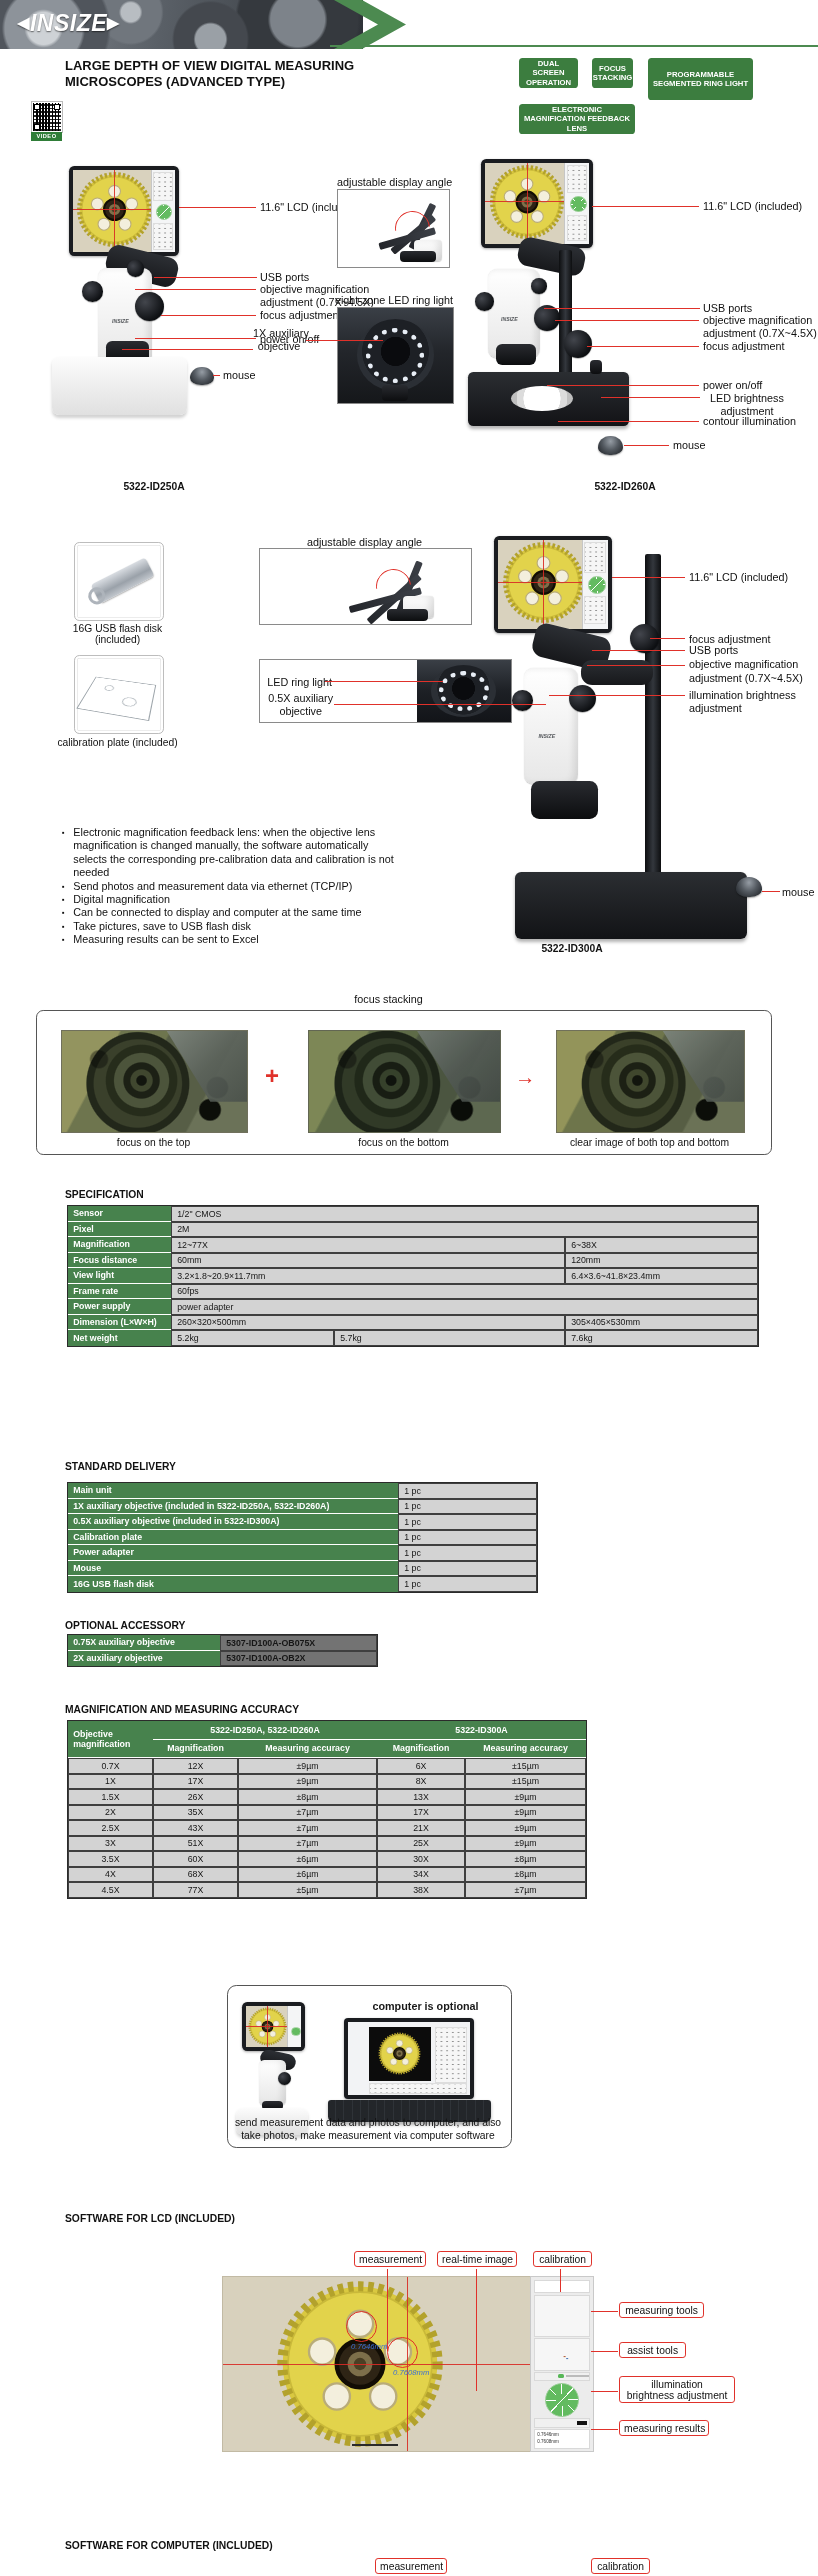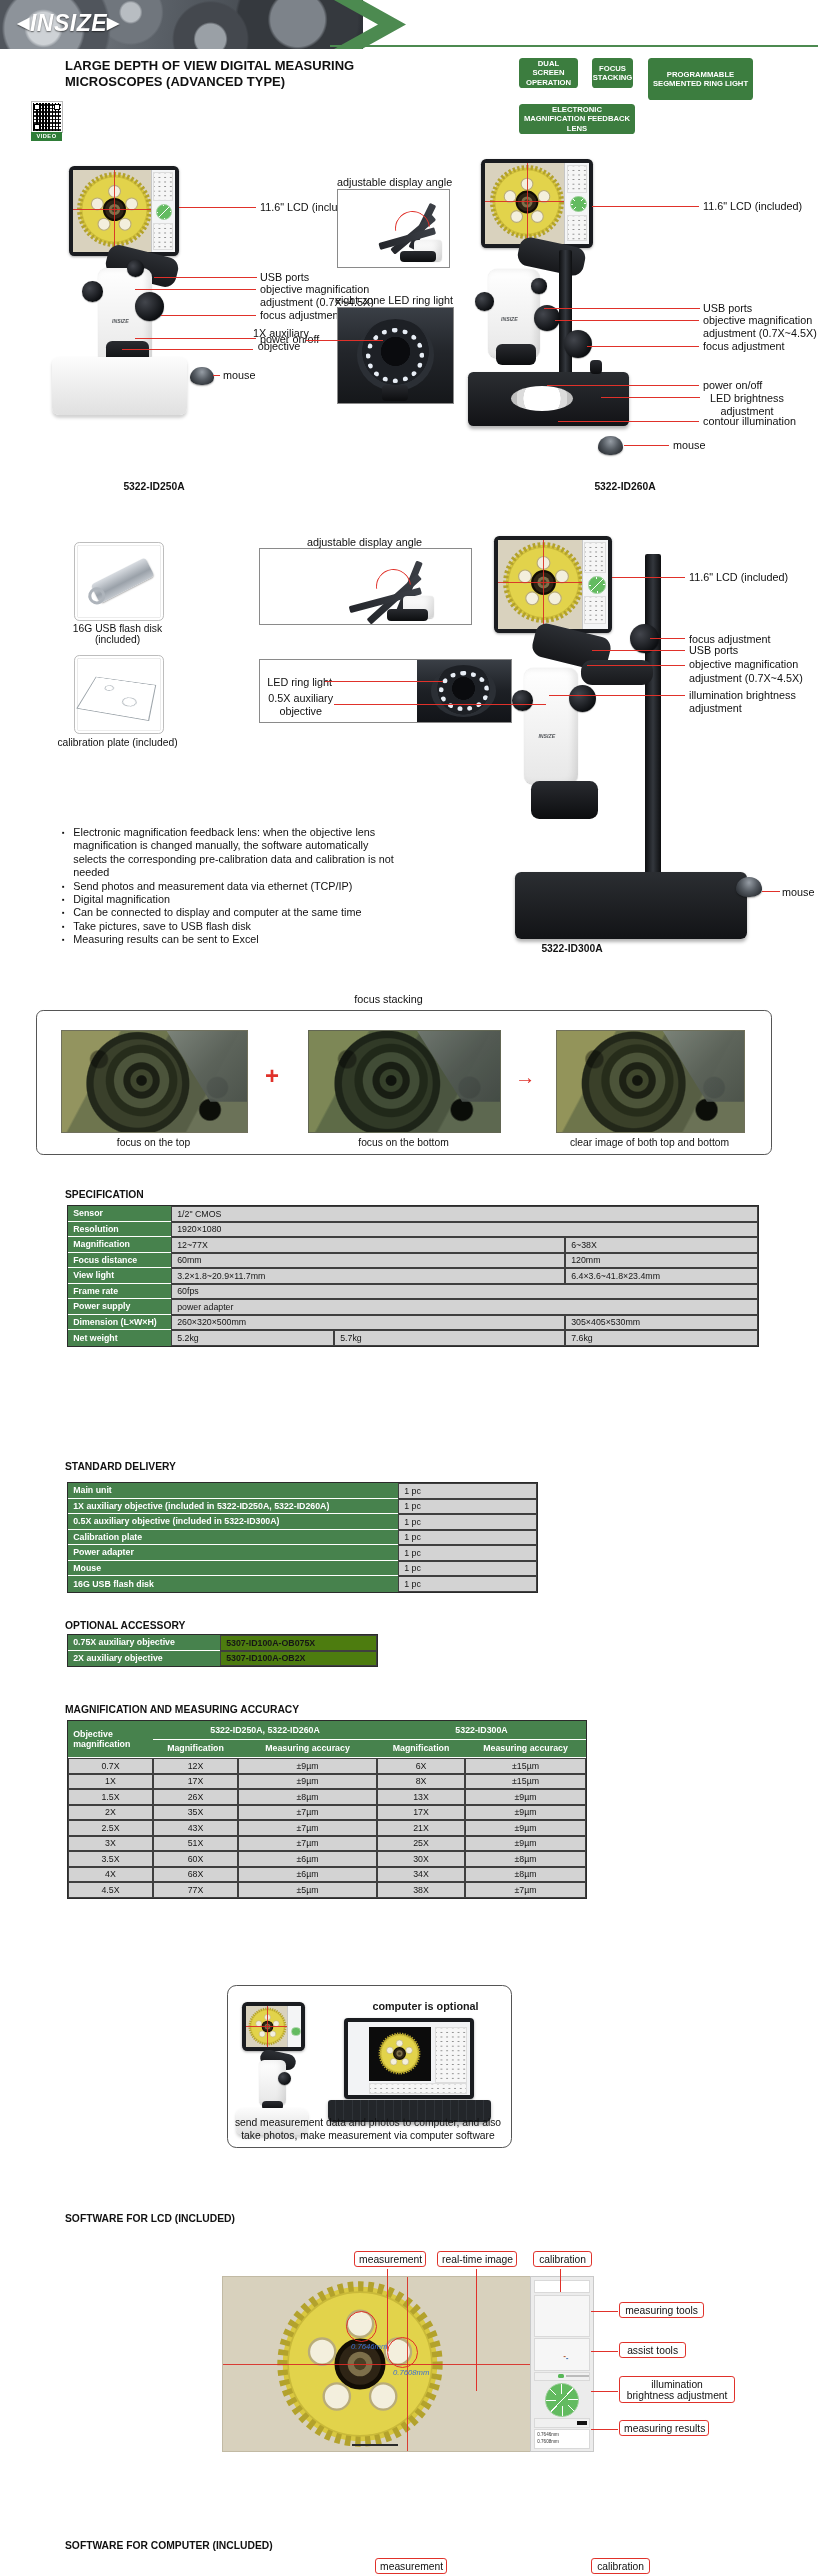--- a/index.html
+++ b/index.html
@@ -91,21 +91,21 @@
   .fsplate{position:absolute;right:0;top:0;width:62%;height:70%;
     clip-path:polygon(30% 0,100% 0,100% 100%,68% 100%);
     background:linear-gradient(135deg,#8f978f,#5c635c 60%,#49504a);opacity:.9;}
   .fsbox{position:absolute;border:0.8px solid #555;border-radius:7.2px;background:#fff;}
   
   table.spec{position:absolute;border-collapse:separate;border-spacing:0;table-layout:fixed;
     border:1px solid #2b2b2b;font-size:8.8px;}
   table.spec td{padding:0 5.2px;vertical-align:middle;}
   td.g{background:#47824d;color:#fff;font-weight:bold;border-bottom:1px solid #fff;}
   td.v{background:#d3d3d3;color:#161616;border:0.5px solid #3f3f3f;}
-  td.vh{background:#4d7c0f;color:#161616;border:0.5px solid #3f3f3f;font-weight:bold;}
+  td.vh{background:#737373;color:#161616;border:0.5px solid #3f3f3f;font-weight:bold;}
   .sub{font-weight:normal;}
   
   .lcdphoto{position:absolute;background:#d8d1bd;overflow:hidden;border:0.5px solid #c2baa4;}
   .lcdpanel{position:absolute;background:#ececec;border:0.5px solid #c9c9c9;font-size:4.1px;color:#666;}
   .lp-sec{position:absolute;left:3.1px;right:3.1px;background:#f6f6f6;border:0.5px solid #d9d9d9;}
   .bluetxt{position:absolute;color:#3b6fd4;font-size:7.7px;font-style:italic;white-space:nowrap;}
   .redcircle{position:absolute;border:1px solid #e0312a;border-radius:50%;}
   
   .feat{position:absolute;left:62px;top:826px;width:355px;font-size:10.8px;line-height:13.4px;color:#111;}
   .feat .fi{display:flex;margin:0 0 0 0;}
@@ -389,22 +389,22 @@
         <col style="width:163px">
         <col style="width:231px">
         <col style="width:193px">
       </colgroup>
     <tbody>
     <tr style="height:15.5px;">
           <td class="g">Sensor</td>
           <td class="v" colspan="3">1/2" CMOS</td>
         </tr>
     <tr style="height:15.5px;">
-          <td class="g">Resolution</td>
-          <td class="v" colspan="3">1920×1080</td>
+          <td class="g">Pixel</td>
+          <td class="v" colspan="3">2M</td>
         </tr>
     <tr style="height:15.5px;">
           <td class="g">Magnification</td>
           <td class="v" colspan="2">12~77X</td>
           <td class="v">6~38X</td>
         </tr>
     <tr style="height:15.5px;">
           <td class="g">Focus distance</td>
           <td class="v" colspan="2">60mm</td>
           <td class="v">120mm</td>

